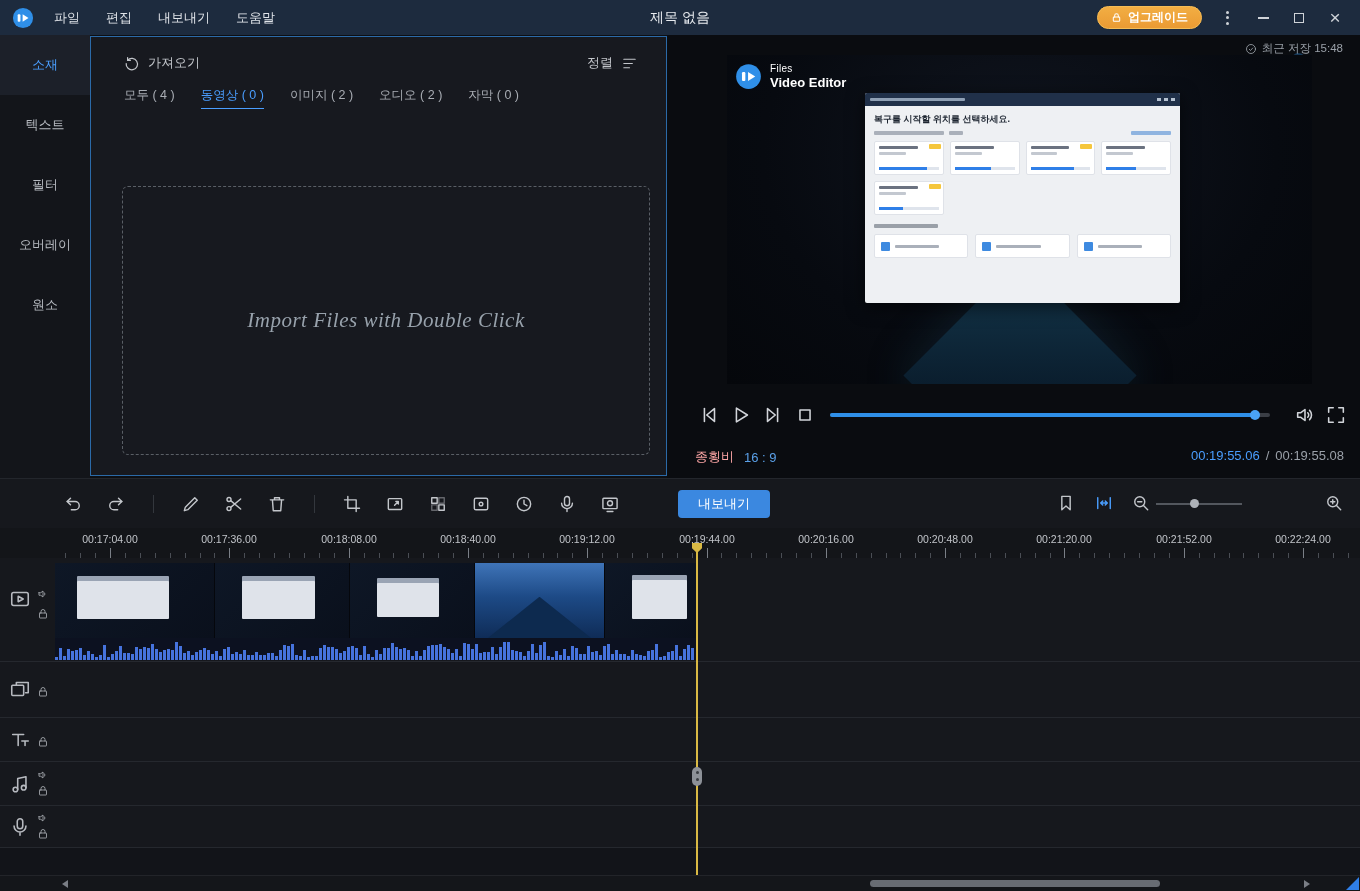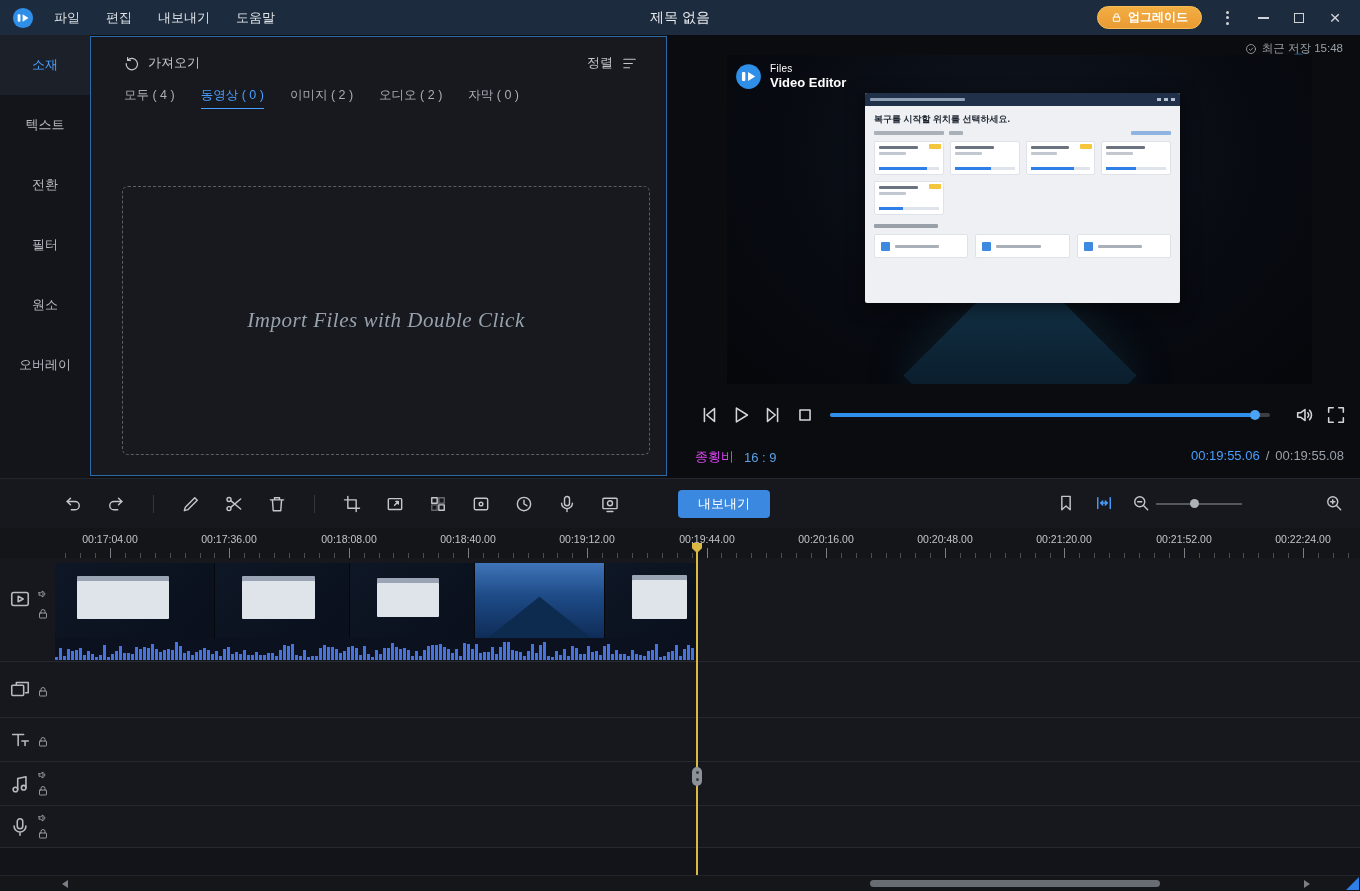--- a/index.html
+++ b/index.html
@@ -84,21 +84,21 @@
   .transport{position:absolute;left:30px;top:368px;display:flex;gap:8px}
   .t-btn{width:24px;height:24px;color:#d2d5da;cursor:pointer}
   .t-btn svg{width:22px;height:22px}
   .seek{position:absolute;left:163px;top:378px;width:440px;height:4px;background:#3a3e45;border-radius:2px;cursor:pointer}
   .seek .fill{position:absolute;left:0;top:0;height:4px;width:425px;background:#2f8fe8;border-radius:2px}
   .seek .knob{position:absolute;left:420px;top:-3px;width:10px;height:10px;border-radius:50%;background:#4aa3f5}
   .vol-btn{position:absolute;right:44px;top:369px;color:#d2d5da;cursor:pointer}
   .fs-btn{position:absolute;right:13px;top:369px;color:#d2d5da;cursor:pointer}
   .vol-btn svg,.fs-btn svg{width:22px;height:22px}
   .pv-info-left{position:absolute;left:28px;top:413px;display:flex;gap:10px;align-items:center}
-  .aspect-label{color:#d946ef;font-size:13px}
+  .aspect-label{color:#fca5a5;font-size:13px}
   .aspect-value{color:#5aa0e8;font-size:13px}
   .pv-info-right{position:absolute;right:16px;top:413px;display:flex;gap:6px;font-size:13px}
   .time-cur{color:#4a9eff}
   .time-sep,.time-total{color:#9aa0a8}
 
   
   .toolbar{position:absolute;top:478px;left:0;right:0;height:50px;background:#16181d;border-top:1px solid #23262c}
   .tb-left{position:absolute;left:62px;top:0;height:50px;display:flex;align-items:center;gap:21px}
   .tb-btn{width:22px;height:22px;color:#c3c6cb;cursor:pointer}
   .tb-btn svg{width:20px;height:20px}
@@ -209,24 +209,23 @@
           <span class="close-glyph">×</span>
         </div>
     </div>
   </header>
 
   <div class="workspace">
 
     <aside class="sidebar">
       <div class="side-item active">소재</div>
       <div class="side-item">텍스트</div>
-      <div class="side-item">전환</div>
       <div class="side-item">필터</div>
+      <div class="side-item">오버레이</div>
       <div class="side-item">원소</div>
-      <div class="side-item">오버레이</div>
     </aside>
 
     <section class="media-panel">
       <div class="mp-actions">
         <div class="action">
           <span class="icon">
               <svg viewBox="0 0 24 24" width="17" height="17">
                 <path d="M6.5 7.5A8 8 0 1 1 4.5 12"></path>
                 <path d="M6.5 3.5v4h4"></path>
               </svg>

